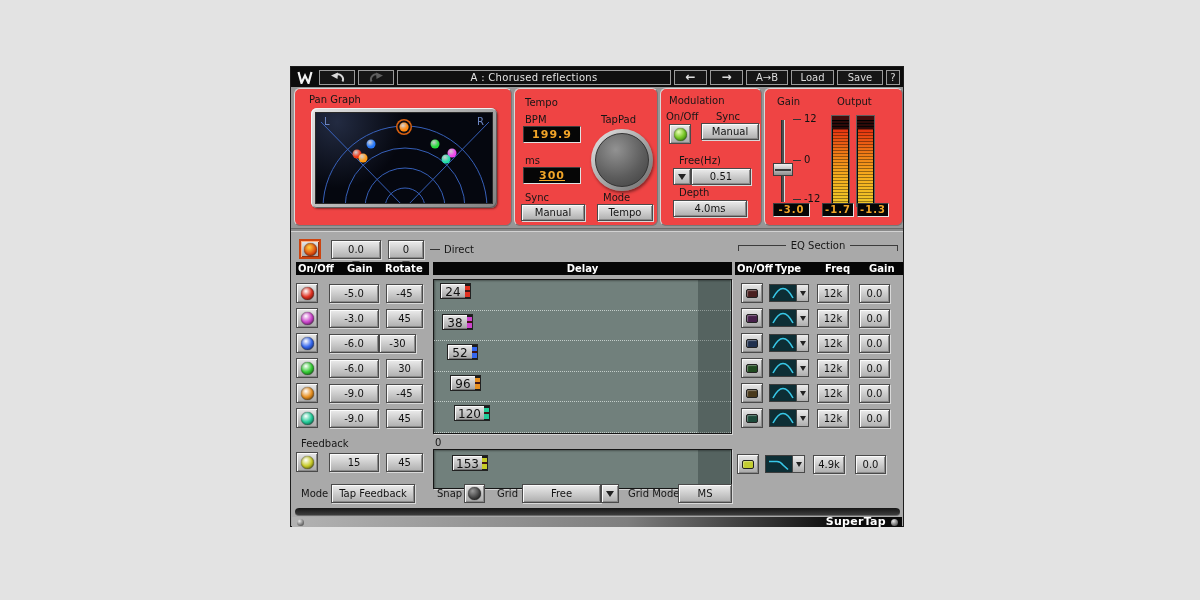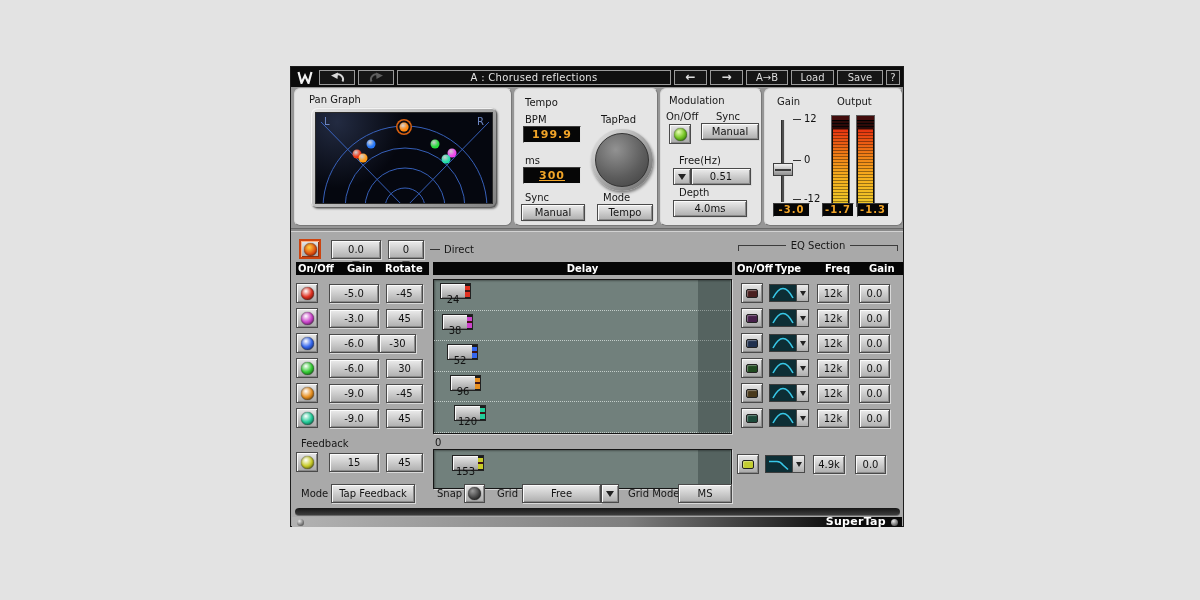--- a/index.html
+++ b/index.html
@@ -20,21 +20,21 @@
   .tb-preset{flex:1;height:15px;border:1px solid #9a9a9a;background:#101010;color:#e4e4e4;
              display:flex;align-items:center;justify-content:center;letter-spacing:.3px;}
   .tb-nav{width:33px;font-weight:bold;font-size:12px;}
   .tb-ab{width:42px;}
   .tb-load{width:43px;}
   .tb-save{width:46px;}
   .tb-help{width:14px;}
 
   
   .top-strip{position:absolute;top:20px;left:0;right:0;height:141px;background:#969696;}
-  .panel{position:absolute;top:21px;height:138px;background:#e5e5e5;border-radius:6px;
+  .panel{position:absolute;top:21px;height:138px;background:#ef4444;border-radius:6px;
          border:1px solid;border-color:#d9d9d9 #787878 #787878 #d9d9d9;}
   #panel-pan{left:3px;width:218px;}
   #panel-tempo{left:223px;width:144px;}
   #panel-mod{left:369px;width:102px;}
   #panel-gain{left:473px;width:139px;}
   .lbl{position:absolute;font-size:10px;color:#161616;white-space:nowrap;}
 
   .pan-frame{position:absolute;left:16px;top:19px;width:186px;height:100px;border-radius:6px;
              background:linear-gradient(135deg,#e2e2e2,#818181);
              box-shadow:inset 1px 1px 0 #f2f2f2,inset -1px -1px 0 #5e5e5e,1px 1px 2px rgba(0,0,0,.45);}
@@ -114,21 +114,21 @@
 
   .delay-panel{position:absolute;left:142px;top:212px;width:299px;height:155px;background:#71807c;
                border:1px solid #161616;box-shadow:1px 1px 0 #d4d4d4,inset 1px 1px 2px rgba(0,0,0,.35);
                display:flex;flex-direction:column;overflow:hidden;}
   .lane{flex:1;position:relative;border-bottom:1px dotted rgba(240,248,244,.65);}
   .lane:last-child{border-bottom:none;}
   .darkcol{position:absolute;right:1px;top:0;bottom:0;width:32px;background:rgba(14,26,24,.28);}
   .handle{position:absolute;top:3px;height:16px;display:flex;
           background:linear-gradient(to bottom,#e8e8e8,#a2a2a2);border:1px solid #222;
           box-shadow:inset 1px 1px 0 #fafafa,inset -1px -1px 0 #777;}
-  .h-num{min-width:24px;padding:9px 3px;font-size:10px;line-height:14px;text-align:center;}
+  .h-num{min-width:24px;padding:1px 3px;font-size:12px;line-height:14px;text-align:center;}
   .h-marker{width:5px;}
 
   .fb-bar{position:absolute;left:142px;top:382px;width:299px;height:40px;background:#71807c;
           border:1px solid #161616;box-shadow:1px 1px 0 #d4d4d4,inset 1px 1px 2px rgba(0,0,0,.35);overflow:hidden;}
   .fb-bar .handle{top:5px;}
 
   .eq-type{position:relative;width:40px;height:18px;display:flex;flex:none;}
   .eq-curve{flex:1;background:#0d2e35;border:1px solid #3c3c3c;border-right:none;}
   .eq-curve svg{display:block;width:100%;height:100%;}
   .eq-dd{width:13px;background:linear-gradient(to bottom,#ececec,#aeaeae);border:1px solid #4a4a4a;

